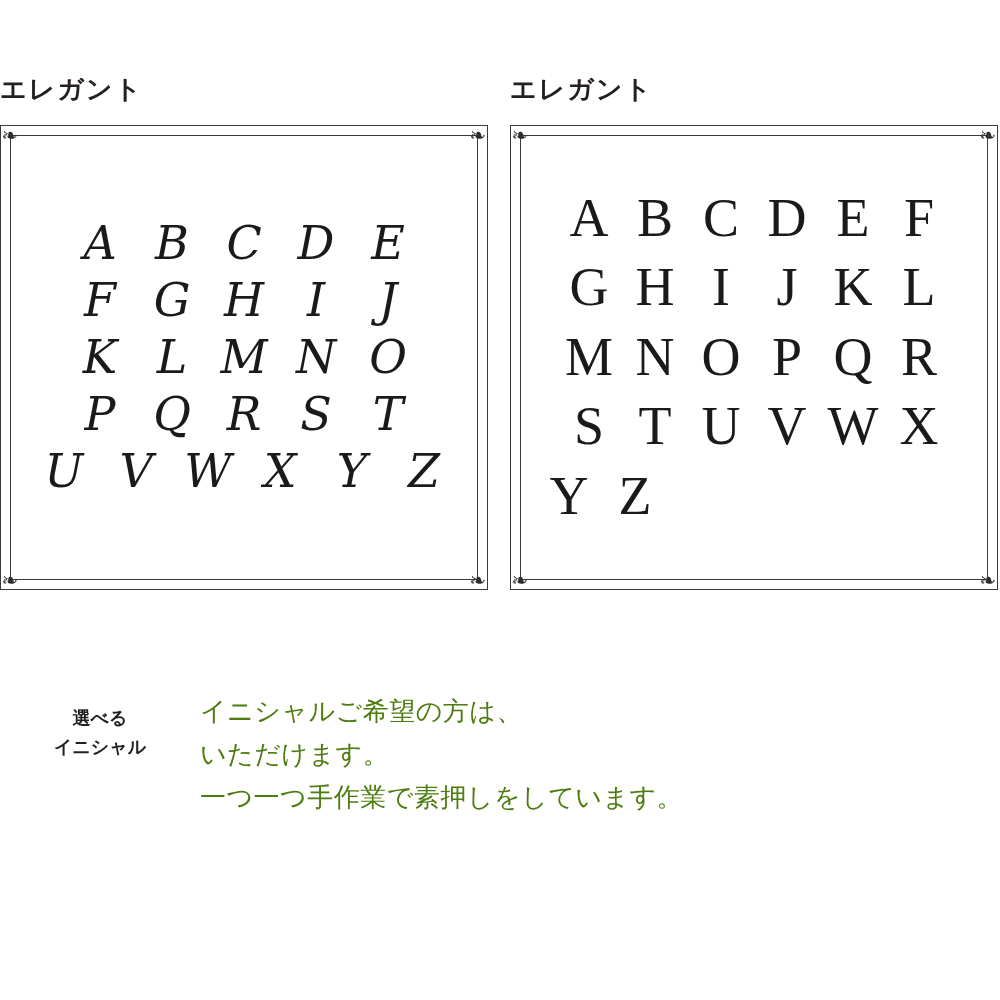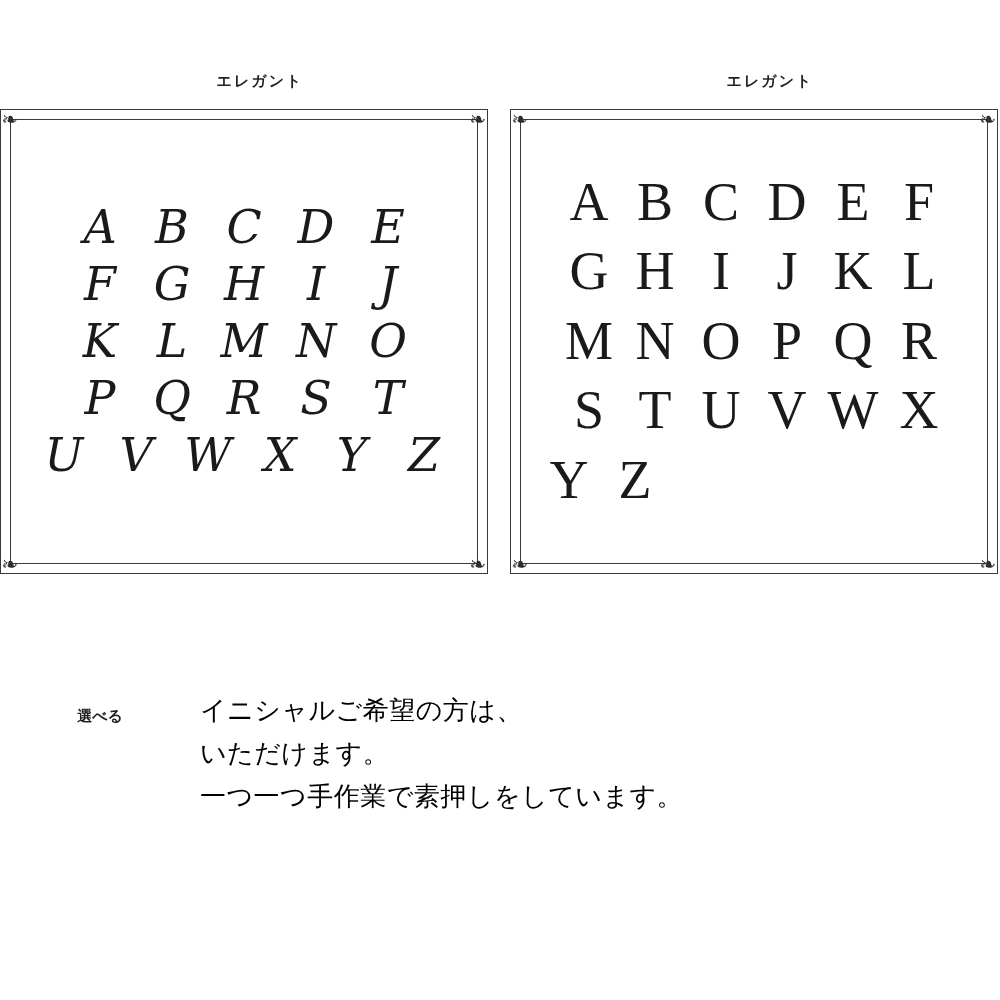--- a/index.html
+++ b/index.html
@@ -24,29 +24,28 @@
     display: flex;
     justify-content: space-between;
   }
 
   .panel {
     width: 490px;
     position: relative;
   }
 
   .panel-title {
-    text-align: center;
-    font-size: 15px;
+    text-align: left;
+    font-size: 26px;
     font-weight: bold;
     letter-spacing: 2px;
     color: #231f20;
     margin-top: 72px;
     margin-bottom: 18px;
     font-family: "Liberation Sans", sans-serif;
-    margin-left: 30px;
   }
 
   
   .frame-outer {
     position: relative;
     width: 488px;
     height: 465px;
     border: 1.5px solid #3a3a3a;
     box-sizing: border-box;
     background: #ffffff;
@@ -133,34 +132,34 @@
     top: 690px;
     left: 0;
     width: 1000px;
     display: flex;
     align-items: flex-start;
   }
 
   .caption-label {
     width: 200px;
     text-align: center;
-    font-size: 15px;
+    font-size: 18px;
     font-weight: bold;
     line-height: 1.6;
     color: #231f20;
     padding-top: 14px;
     font-family: "Liberation Sans", sans-serif;
   }
   .caption-label span { display: block; }
 
   .caption-body {
     font-size: 26px;
     line-height: 1.65;
-    color: #000000;
-    font-family: Liberation Serif, serif;
+    color: #4d7c0f;
+    font-family: Liberation Sans, sans-serif;
     letter-spacing: 0.5px;
   }
   .caption-body p {
     margin: 0;
   }
 </style>
 </head>
 <body>
 
 <div class="panels">
@@ -263,19 +262,20 @@
         </div>
       </div>
     </div>
   </div>
 
 </div>
 
 <div class="caption-block">
   <div class="caption-label">
     <span>選べる</span>
+    <span>イニシャル</span>
   </div>
   <div class="caption-body">
     <p>イニシャルご希望の方は、</p>
     <p>いただけます。</p>
     <p>一つ一つ手作業で素押しをしています。</p>
   </div>
 </div>
 
 </body></html>

